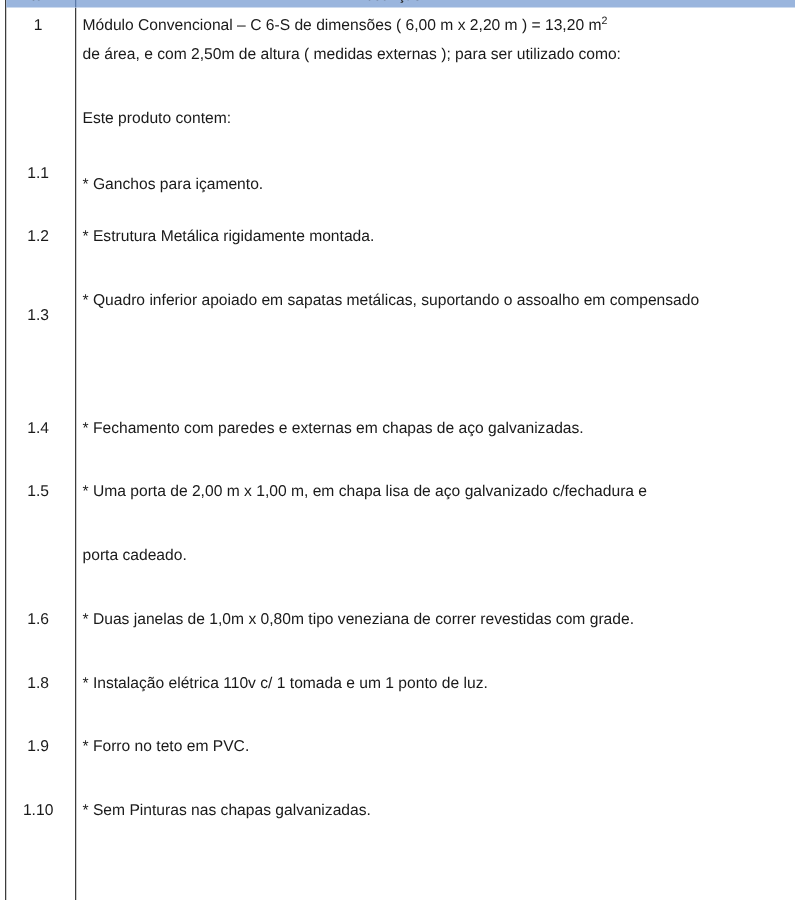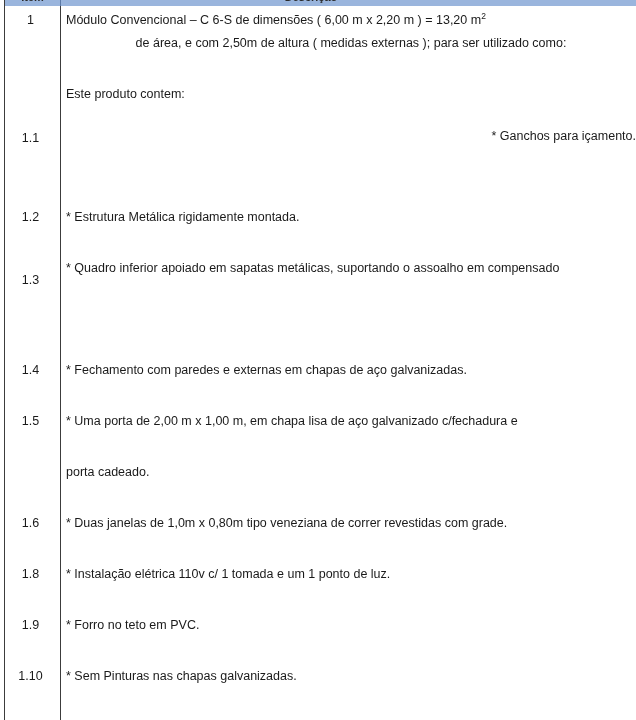--- a/index.html
+++ b/index.html
@@ -131,30 +131,30 @@
       <div class="hdr-cell hdr-desc">Descrição</div>
     </div>
     <div class="hdr-sep"></div>
   </div>
 
   <div class="rows">
 
     <div class="row" style="height:118px;">
       <div class="num" style="top:6px;">1</div>
       <div class="desc" style="top:6px;"><span>Módulo Convencional – C 6-S de dimensões ( 6,00 m x 2,20 m ) = 13,20 m</span><sup>2</sup></div>
-      <div class="line2" style="top:29px;text-align:center;">de área, e com 2,50m de altura ( medidas externas ); para ser utilizado como:</div>
+      <div class="line2" style="top:29px;">de área, e com 2,50m de altura ( medidas externas ); para ser utilizado como:</div>
       <div class="line2" style="top:80px;">Este produto contem:</div>
     </div>
 
     <div class="row" style="height:51px;">
       <div class="num" style="top:6px;">1.1</div>
-      <div class="desc" style="top:4px;text-align:right;">* Ganchos para içamento.</div>
+      <div class="desc" style="top:15px;">* Ganchos para içamento.</div>
     </div>
 
-    <div class="row" style="height:51px;margin-top:28px;">
+    <div class="row" style="height:51px;">
       <div class="num" style="top:6px;">1.2</div>
       <div class="desc" style="top:6px;">* Estrutura Metálica rigidamente montada.</div>
     </div>
 
     <div class="row" style="height:102px;">
       <div class="num" style="top:18px;">1.3</div>
       <div class="desc" style="top:6px;">* Quadro inferior apoiado em sapatas metálicas, suportando o assoalho em compensado</div>
     </div>
 
     <div class="row" style="height:51px;">

